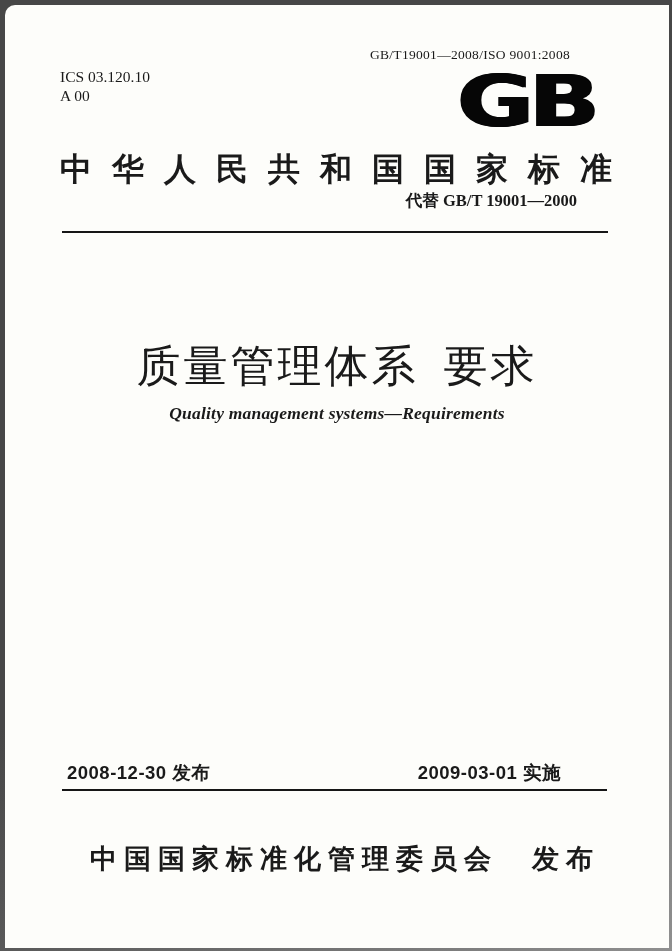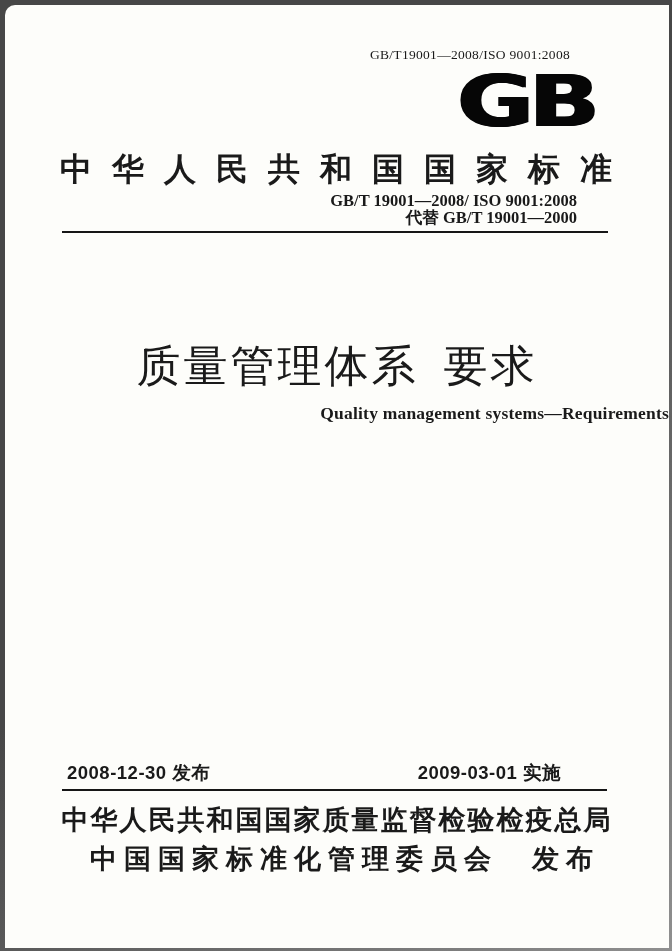--- a/index.html
+++ b/index.html
@@ -74,22 +74,23 @@
     font-weight: normal;
     font-size: 44px;
     text-align: center;
     letter-spacing: 3px;
     word-spacing: 10px;
   }
   .doc-title-en {
     top: 398px; left: 0; width: 100%;
     font-weight: bold;
     font-size: 17.5px;
-    text-align: right;
+    text-align: center;
     letter-spacing: 0.2px;
+    font-style: italic;
   }
   .dates-row {
     top: 755px; left: 62px; right: 108px;
     display: flex;
     justify-content: space-between;
     font-family: "Liberation Sans", "DejaVu Sans", sans-serif;
     font-weight: bold;
     font-size: 18.5px;
     letter-spacing: 0.5px;
     white-space: nowrap;
@@ -115,42 +116,44 @@
     white-space: nowrap;
   }
 </style>
 </head>
 <body>
 
 <div class="page">
 
   <div class="abs doc-ref-top">GB/T19001—2008/ISO 9001:2008</div>
 
+  <div class="abs ics-block">
+    <div>ICS 03.120.10</div>
+    <div>A 00</div>
+  </div>
 
   <div class="abs gb-logo">
     <span class="gb-logo-text">GB</span>
   </div>
 
   <div class="abs heading">中华人民共和国国家标准</div>
 
   <div class="abs std-number">
-    <div>GB/T 19001—2008/ ISO 9001:2008</div>
     <div>代替 GB/T 19001—2000</div>
   </div>
 
   <div class="abs rule-1"></div>
 
   <div class="abs doc-title">质量管理体系 要求</div>
 
   <div class="abs doc-title-en">Quality management systems—Requirements</div>
 
   <div class="abs dates-row">
     <span>2008-12-30 发布</span>
     <span>2009-03-01 实施</span>
   </div>
 
   <div class="abs rule-2"></div>
 
-  <div class="abs issuer-1">中华人民共和国国家质量监督检验检疫总局</div>
 
   <div class="abs issuer-2">中国国家标准化管理委员会　发布</div>
 
 </div>
 
 </body></html>

